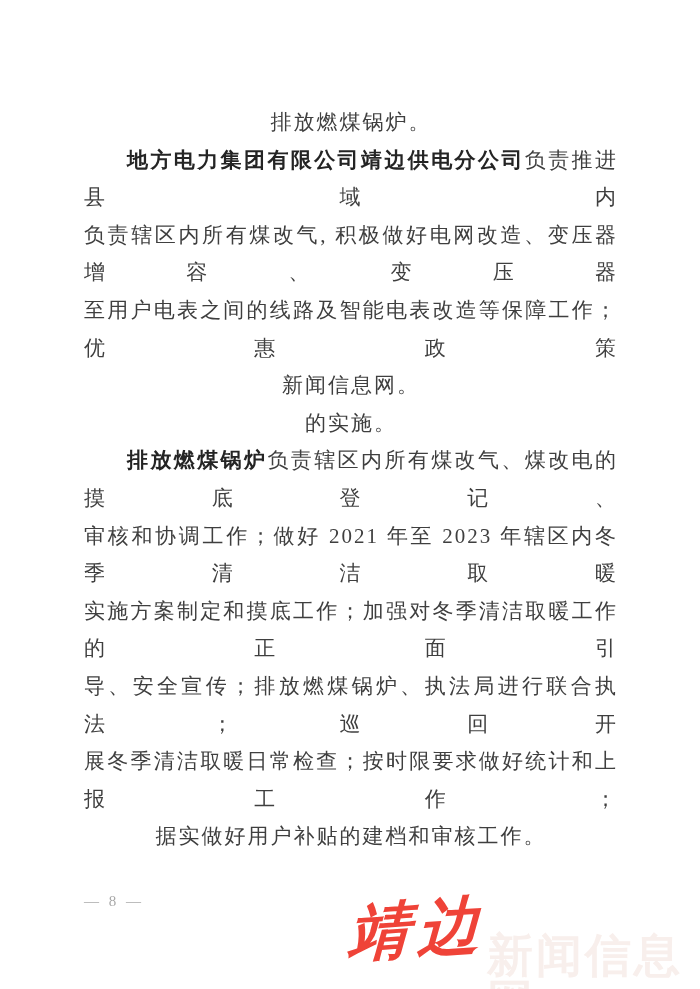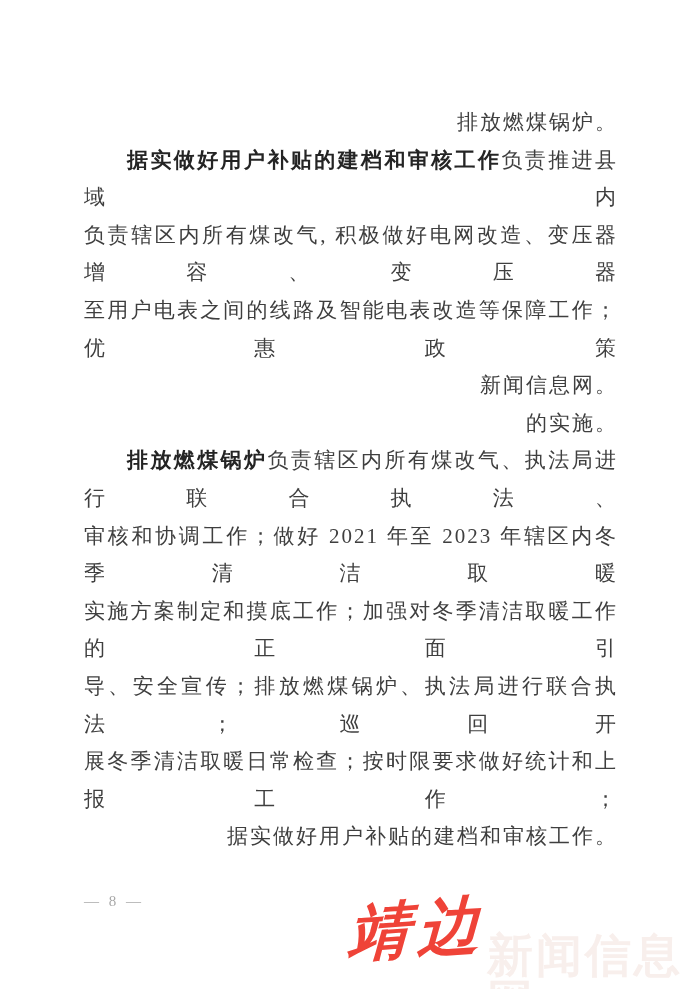--- a/index.html
+++ b/index.html
@@ -22,21 +22,21 @@
     left: 84px;
     top: 104px;
     width: 534px;
   }
   .line {
     font-size: 21px;
     line-height: 37.6px;
     letter-spacing: 2px;
     color: #3f3f3f;
     white-space: nowrap;
-    text-align: right;
+    text-align: center;
   }
   .line.full {
     white-space: normal;
     text-align: justify;
     text-align-last: justify;
   }
   .line.indent {
     text-indent: 43px;
   }
   .seg { color: #3f3f3f; }
@@ -76,26 +76,26 @@
     font-family: "Liberation Sans", sans-serif;
   }
 </style>
 </head>
 <body>
 
 <div class="page">
 
   <main class="text-block">
       <div class="line"><span class="seg">排放燃煤锅炉。</span></div>
-      <div class="line indent full"><span class="seg bold">据实做好用户补贴的建档和审核工作</span><span class="seg">负责推进县域内</span></div>
+      <div class="line indent full"><span class="seg bold">地方电力集团有限公司靖边供电分公司</span><span class="seg">负责推进县域内</span></div>
       <div class="line full"><span class="seg">负责辖区内所有煤改气, 积极做好电网改造、变压器增容、变压器</span></div>
       <div class="line full"><span class="seg">至用户电表之间的线路及智能电表改造等保障工作；优惠政策</span></div>
       <div class="line"><span class="seg">新闻信息网。</span></div>
       <div class="line"><span class="seg">的实施。</span></div>
-      <div class="line indent full"><span class="seg bold">排放燃煤锅炉</span><span class="seg">负责辖区内所有煤改气、执法局进行联合执法、</span></div>
+      <div class="line indent full"><span class="seg bold">排放燃煤锅炉</span><span class="seg">负责辖区内所有煤改气、煤改电的摸底登记、</span></div>
       <div class="line full"><span class="seg">审核和协调工作；做好 2021 年至 2023 年辖区内冬季清洁取暖</span></div>
       <div class="line full"><span class="seg">实施方案制定和摸底工作；加强对冬季清洁取暖工作的正面引</span></div>
       <div class="line full"><span class="seg">导、安全宣传；排放燃煤锅炉、执法局进行联合执法；巡回开</span></div>
       <div class="line full"><span class="seg">展冬季清洁取暖日常检查；按时限要求做好统计和上报工作；</span></div>
       <div class="line"><span class="seg">据实做好用户补贴的建档和审核工作。</span></div>
     </main>
 
   <div class="page-number">— 8 —</div>
 
   <div class="watermark-script">靖边</div>

